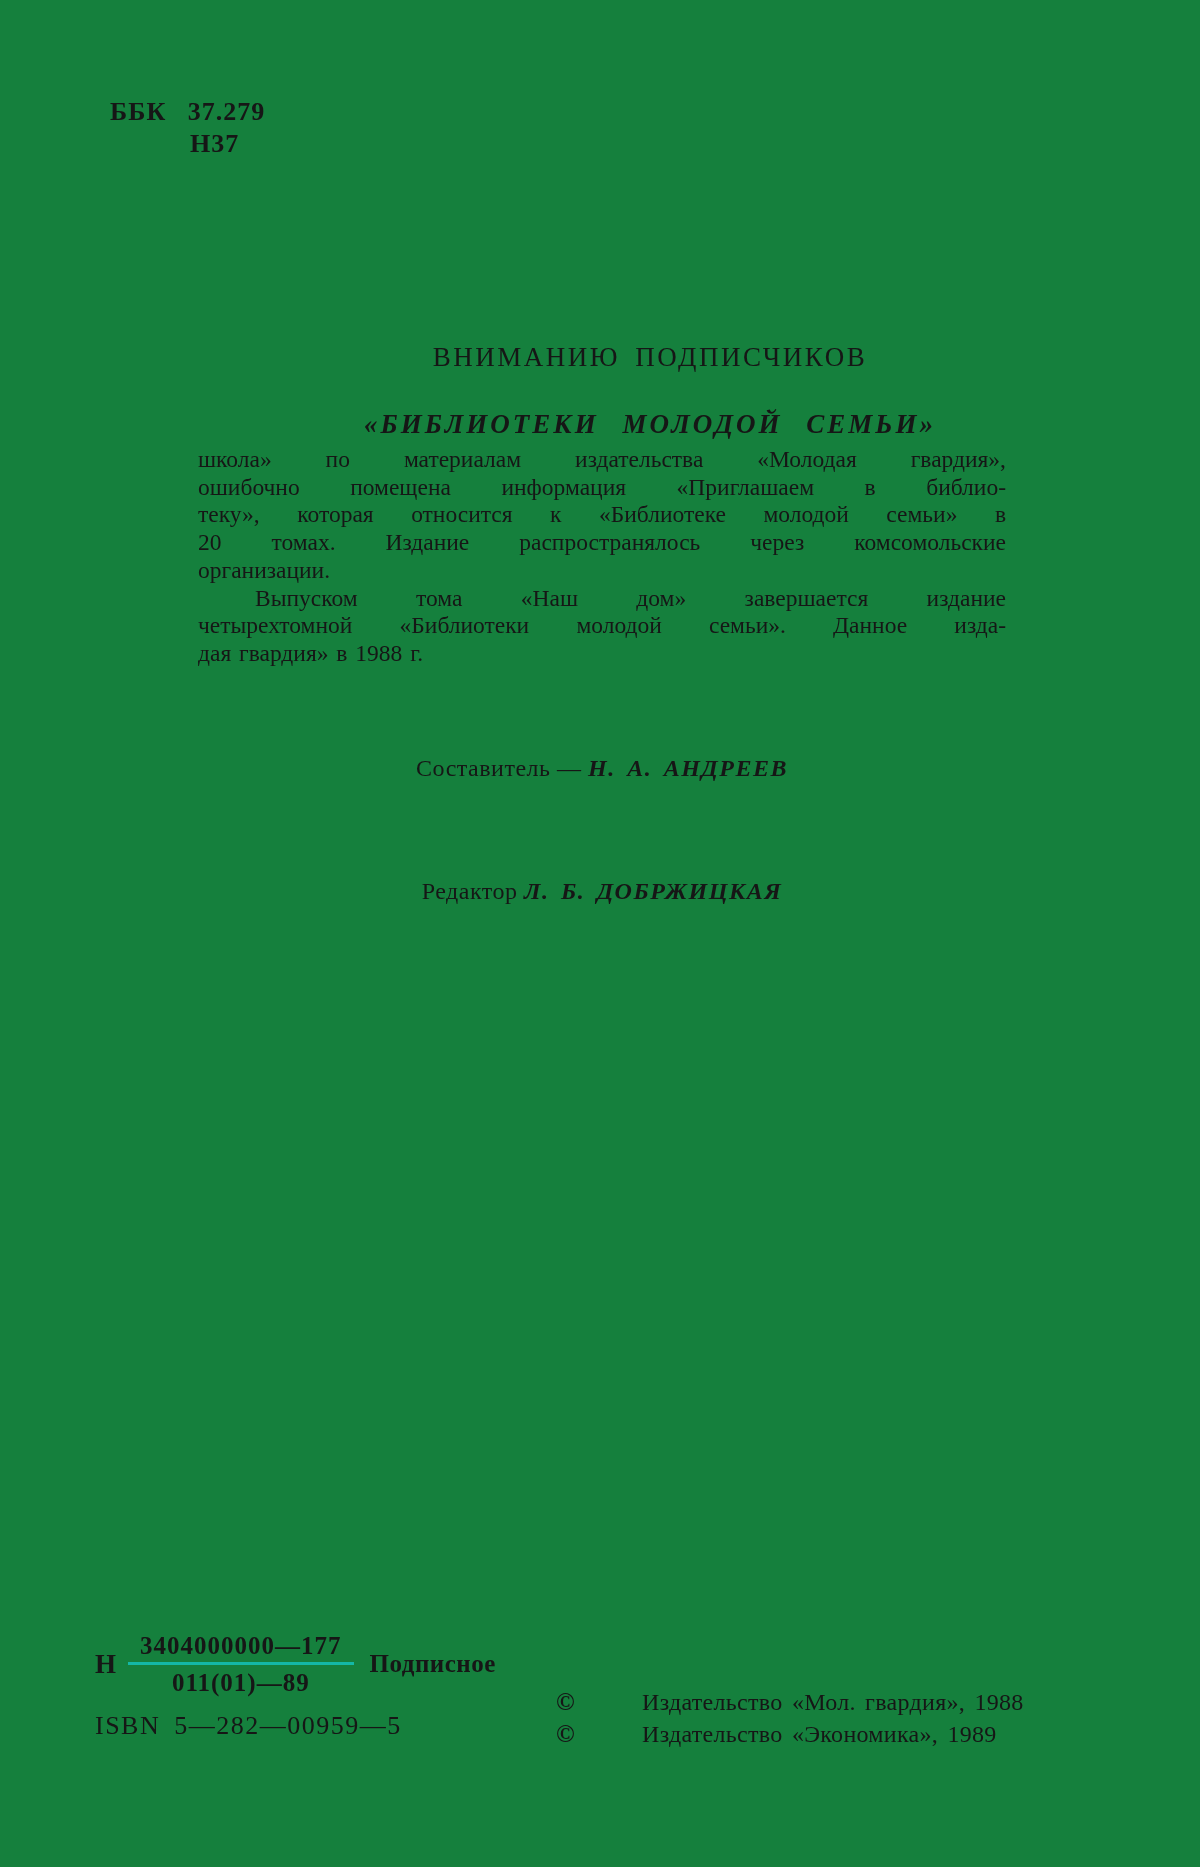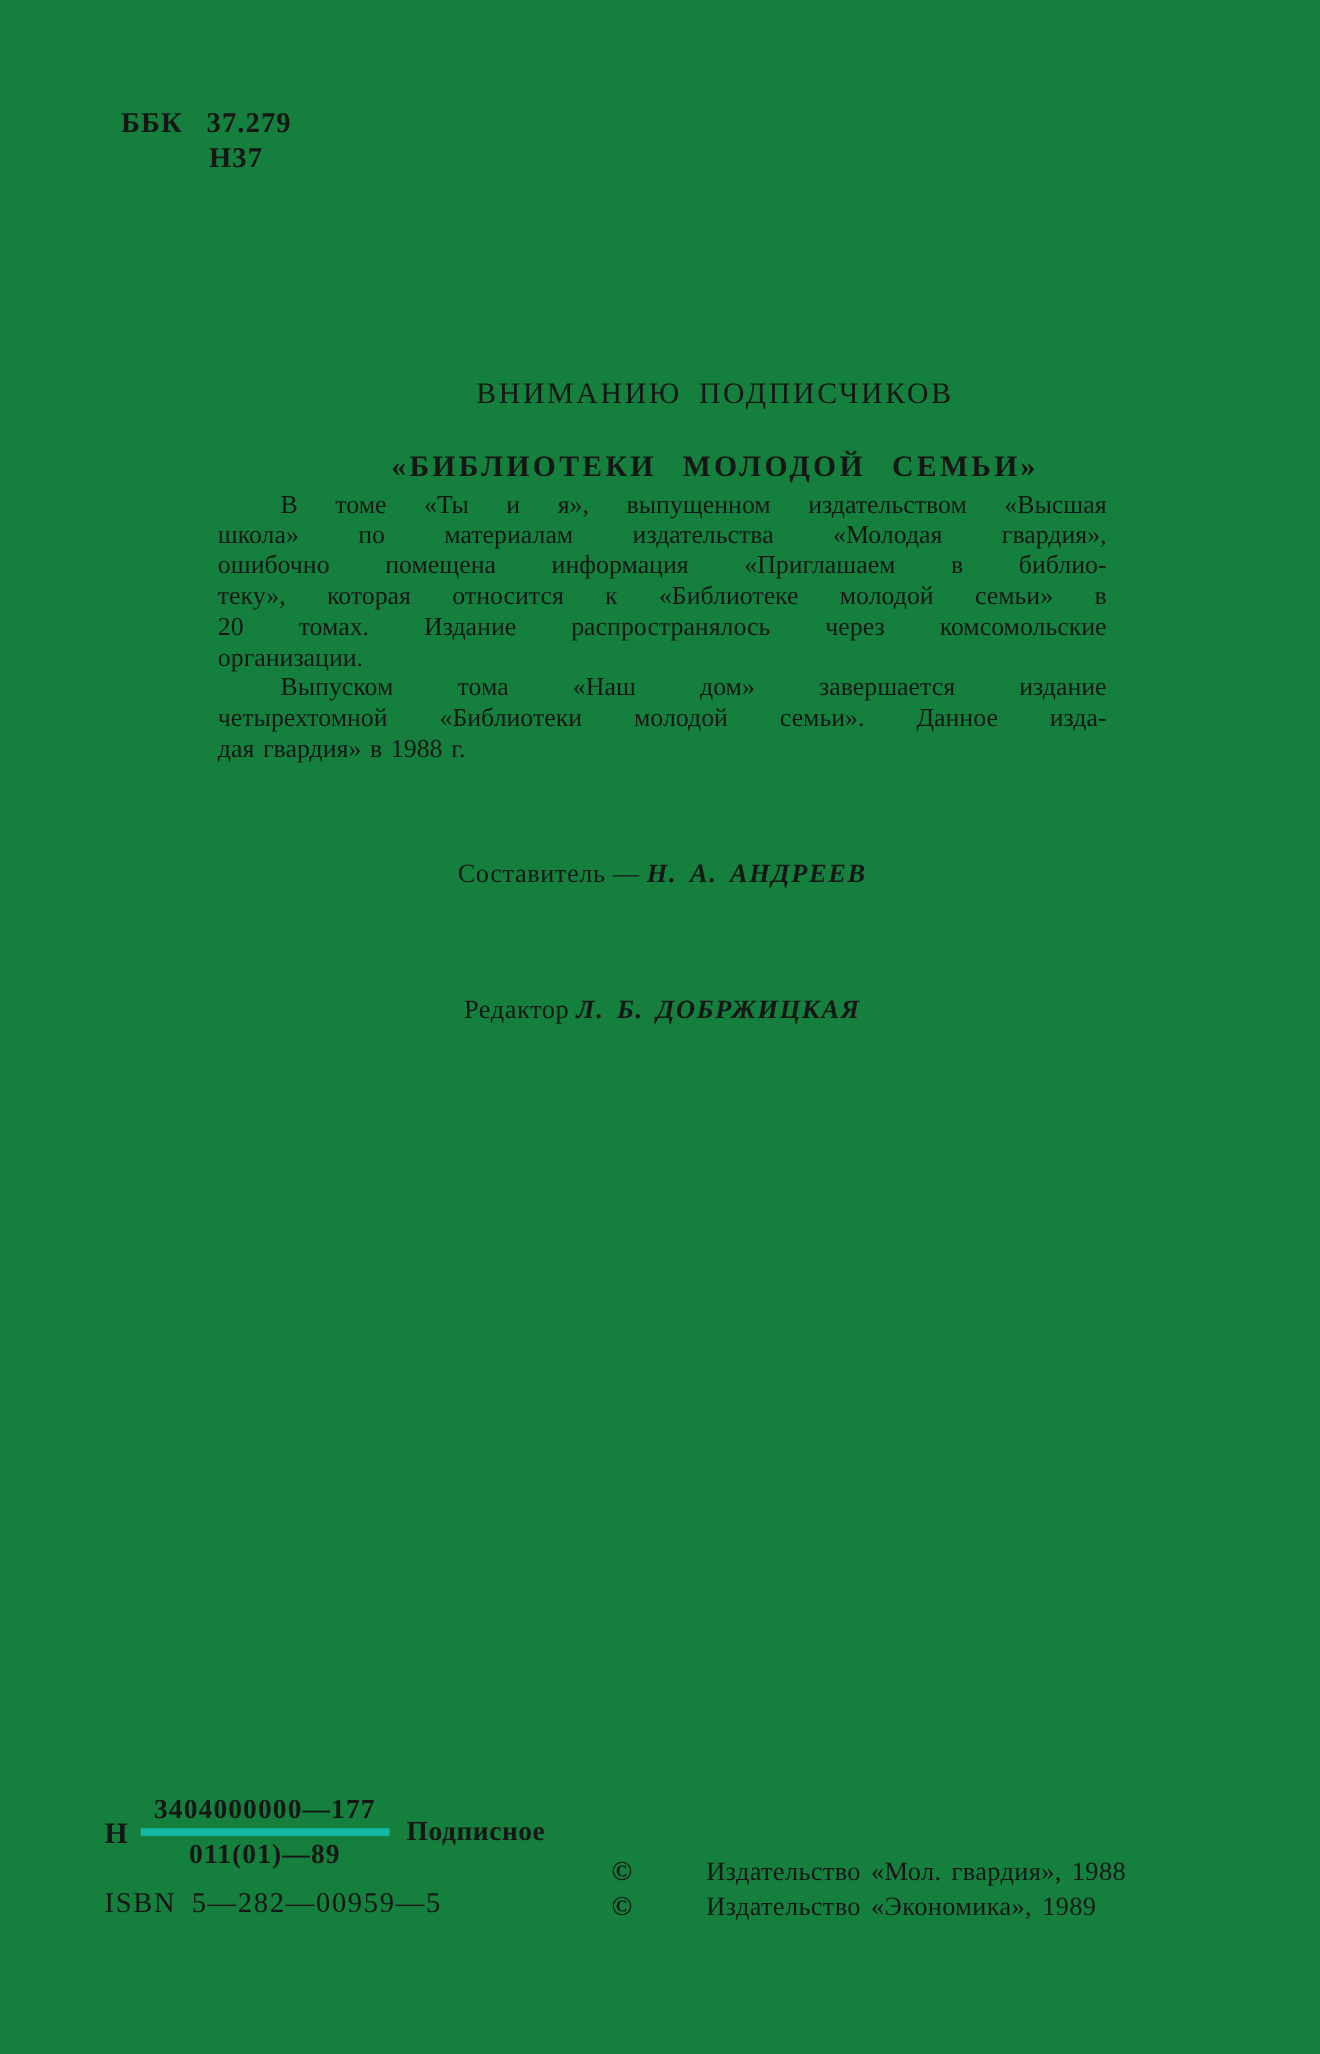--- a/index.html
+++ b/index.html
@@ -41,20 +41,21 @@
     font-weight: 400;
     line-height: 1;
     text-align: center;
     letter-spacing: 2.5px;
     word-spacing: 6px;
   }
   .notice h2 {
     margin: 0 0 8px 0;
     font-size: 27px;
     font-weight: 700;
+    font-style: italic;
     line-height: 1;
     text-align: center;
     letter-spacing: 3px;
     word-spacing: 14px;
   }
   .volumes {
     margin: 0 0 48px 0;
     font-size: 23px;
     line-height: 1;
     text-align: center;
@@ -102,21 +103,21 @@
   .cat-letter { font-size: 27px; line-height: 1; }
   .frac {
     display: inline-block;
     margin-left: 12px;
     text-align: center;
     font-size: 25px;
   }
   .frac .num {
     display: block;
     padding: 0 12px 4px 12px;
-    border-bottom: 7px solid #14b8a6;
+    border-bottom: 3px solid #14b8a6;
     letter-spacing: 1px;
     line-height: 1;
   }
   .frac .den {
     display: block;
     padding-top: 5px;
     letter-spacing: 1px;
     line-height: 1;
   }
   .subscription {
@@ -158,21 +159,20 @@
     <div class="idx">Н37</div>
   </div>
 
   <div class="notice">
     <div class="heading-group">
       <h1>ВНИМАНИЮ ПОДПИСЧИКОВ</h1>
       <h2>«БИБЛИОТЕКИ МОЛОДОЙ СЕМЬИ»</h2>
     </div>
 
     <div class="para">
-        <div class="tline first">В томе «Ты и я», выпущенном издательством «Высшая</div>
         <div class="tline">школа» по материалам издательства «Молодая гвардия»,</div>
         <div class="tline">ошибочно помещена информация «Приглашаем в библио-</div>
         <div class="tline">теку», которая относится к «Библиотеке молодой семьи» в</div>
         <div class="tline">20 томах. Издание распространялось через комсомольские</div>
         <div class="tline lastp">организации.</div>
       </div>
     <div class="para">
         <div class="tline first">Выпуском тома «Наш дом» завершается издание</div>
         <div class="tline">четырехтомной «Библиотеки молодой семьи». Данное изда-</div>
         <div class="tline lastp">дая гвардия» в 1988 г.</div>

